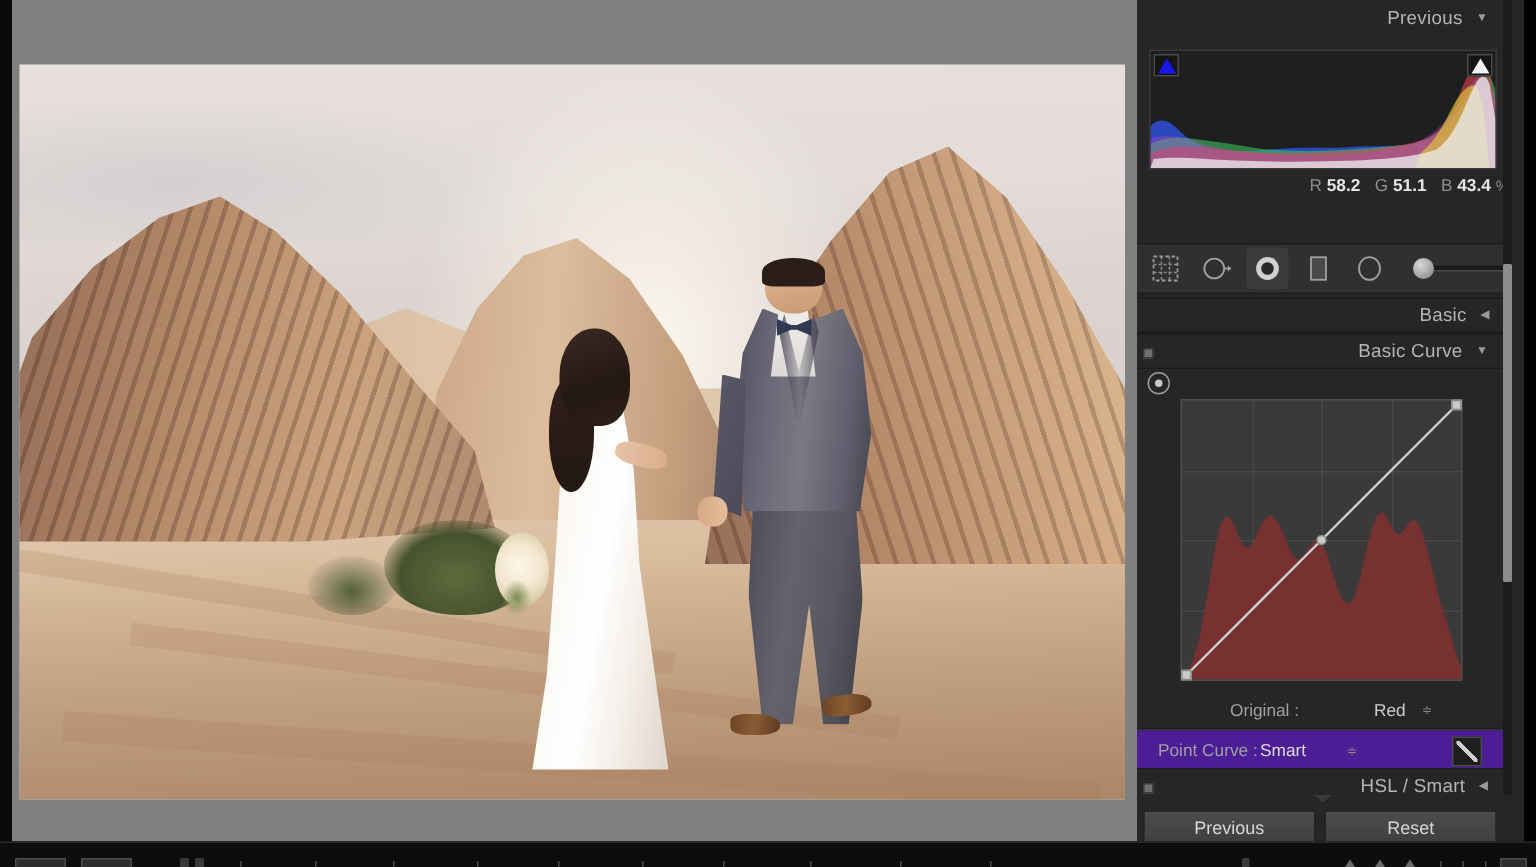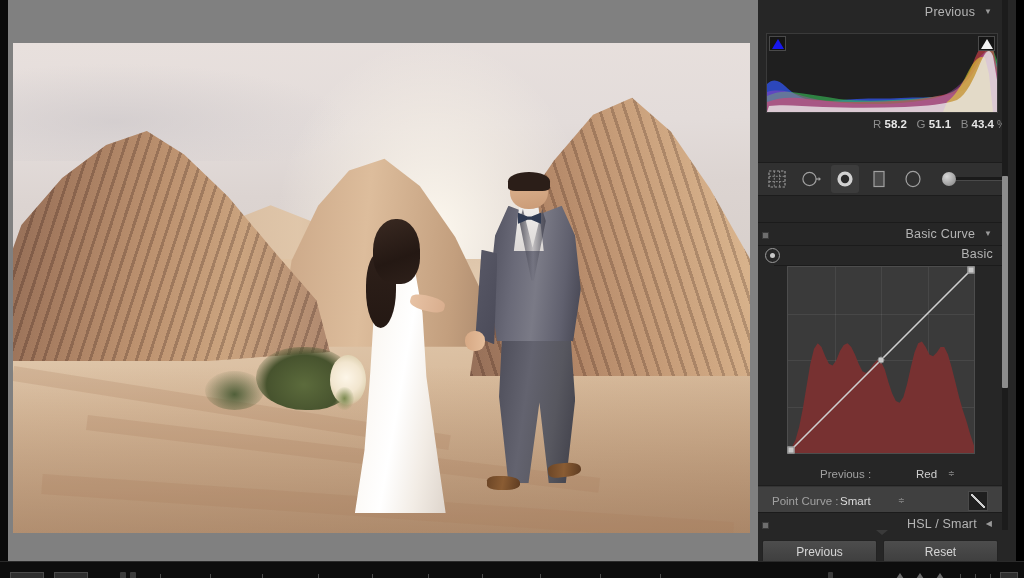--- a/index.html
+++ b/index.html
@@ -316,21 +316,21 @@
     display: flex; align-items: center; font-size: 11.5px; color: #a0a0a0;
     border-bottom: 1px solid #1e1e1e;
   }
   .ch-label { position: absolute; left: 62px; }
   .ch-value { position: absolute; left: 158px; color: #cfcfcf; }
   .ch-caret { font-size: 8px; color: #8a8a8a; }
 
   .pc-row {
     position: absolute; left: 0; top: 242px; width: 248px; height: 28px;
     display: flex; align-items: center; font-size: 11.5px; color: #a0a0a0;
-    background: #404040; border-top: 1px solid #343434;
+    background: #4c1d95; border-top: 1px solid #343434;
   }
   .pc-label { position: absolute; left: 14px; }
   .pc-value { position: absolute; left: 82px; color: #dcdcdc; }
   .pc-btn {
     position: absolute; right: 18px; top: 4px; width: 20px; height: 20px;
     background: #1f1f1f; border: 1px solid #4a4a4a;
   }
   .pc-btn .diag {
     position: absolute; left: 2px; top: 2px; width: 14px; height: 14px;
     background: linear-gradient(45deg, transparent 44%, #cfcfcf 44%, #cfcfcf 56%, transparent 56%);
@@ -521,21 +521,21 @@
           <svg width="22" height="22" viewBox="0 0 22 22">
             <ellipse cx="11" cy="11" rx="7" ry="7.6" fill="none" stroke="#a0a0a0" stroke-width="1.2"></ellipse>
           </svg>
         </div>
         <div class="tool-slider">
           <div class="track"></div>
           <div class="knob"></div>
         </div>
       </div>
 
-      <div class="panel-header sep" style="position:absolute;left:16px;top:198px;width:248px;margin-top:44px;">
+      <div class="panel-header sep" style="position:absolute;left:1px;top:198px;width:248px;">
         <span class="ttl">Basic</span>
         <span class="tri">◀</span>
       </div>
 
       <div class="panel-header sep" style="position:absolute;left:0;top:222px;width:248px;">
         <span class="panel-toggle"></span>
         <span class="ttl">Basic Curve</span>
         <span class="tri">▼</span>
       </div>
 
@@ -567,21 +567,21 @@
           <svg class="curve-line" width="186" height="186" viewBox="0 0 186 186">
             <polyline points="3,183 93,93 183,3" fill="none" stroke="#cfcfcf" stroke-width="1.6"></polyline>
           </svg>
 
           <div class="curve-pt" style="left:3px;top:183px;"></div>
           <div class="curve-pt round" style="left:93px;top:93px;"></div>
           <div class="curve-pt" style="left:183px;top:3px;"></div>
         </div>
 
         <div class="ch-row">
-          <span class="ch-label">Previous :</span>
+          <span class="ch-label">Original :</span>
           <span class="ch-value">Red</span>
           <span class="ch-caret" style="position:absolute;left:190px;">≑</span>
         </div>
 
         <div class="pc-row">
           <span class="pc-label">Point Curve :</span>
           <span class="pc-value">Smart</span>
           <span class="ch-caret" style="position:absolute;left:140px;">≑</span>
           <span class="pc-btn">
             <span class="diag"></span>

